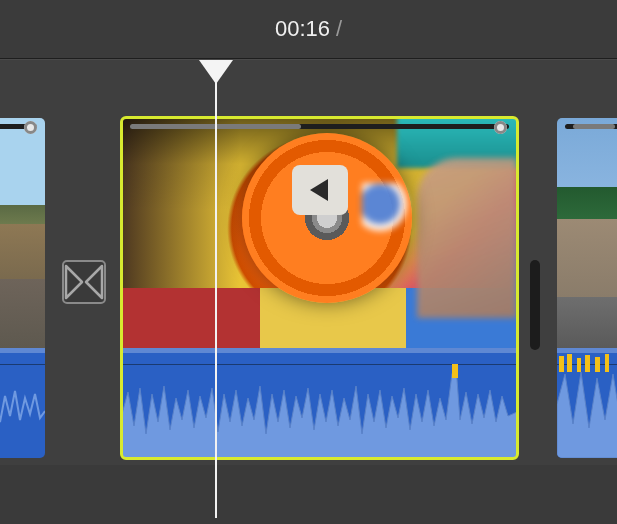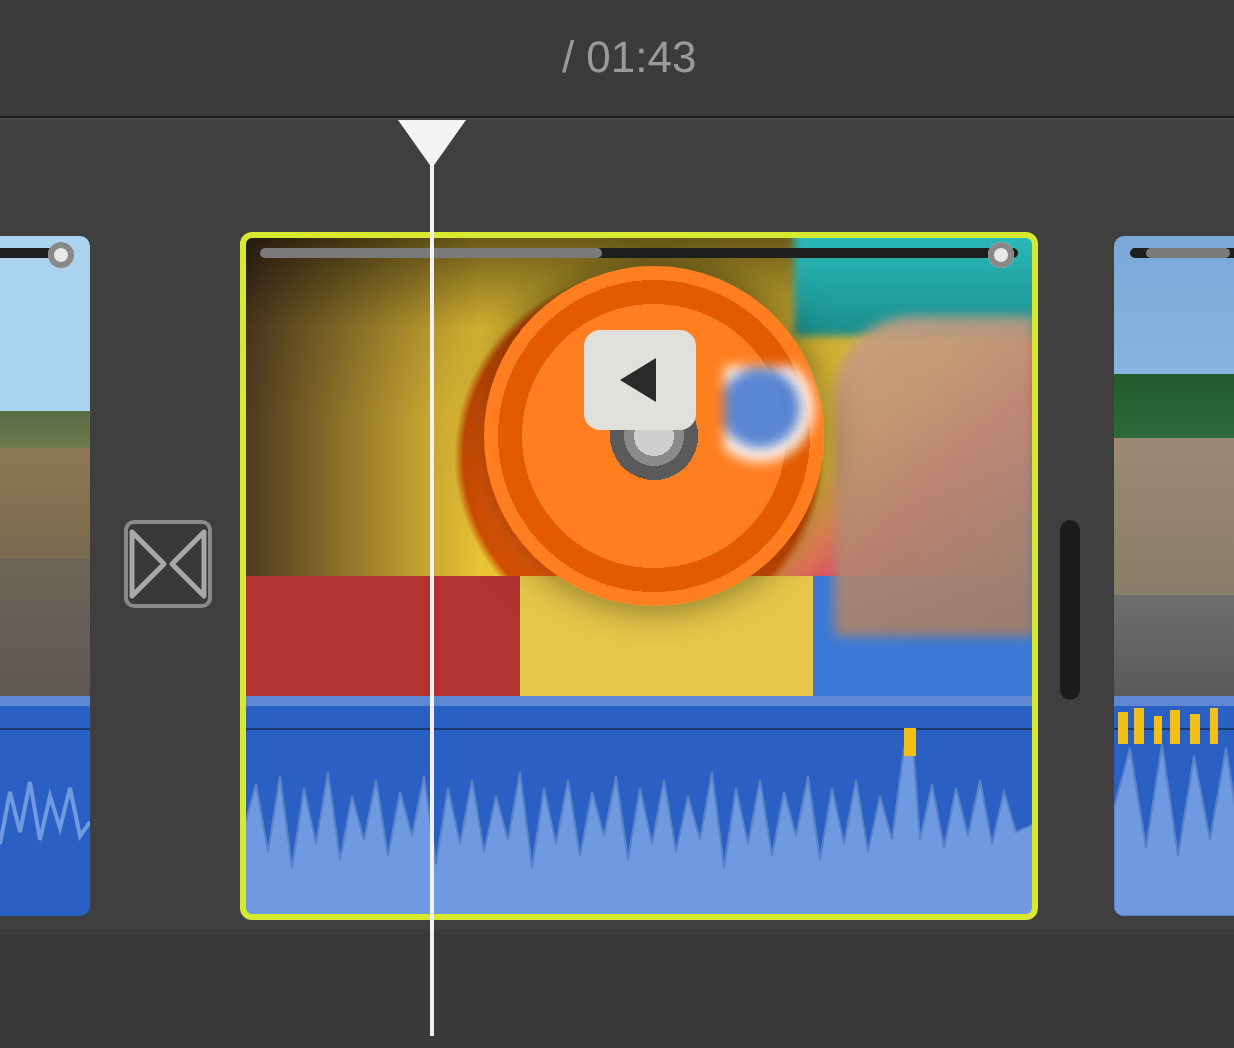--- a/index.html
+++ b/index.html
@@ -274,22 +274,22 @@
   
   .clip-right .audio svg.peaks {
     position: absolute;
     left: 0; top: 6px; width: 100%; height: 18px;
   }
 </style>
 </head>
 <body>
 
 <div class="topbar">
+  <span class="time-current">00:16</span>
   <span class="time-sep">/</span>
-  <span class="time-total">01:43</span>
 </div>
 <div class="top-divider"></div>
 <div class="top-divider2"></div>
 
 <div class="timeline">
 
   <div class="clip clip-left">
     <div class="thumb">
       <div class="clip-topbar"></div>
       <div class="marker-dot"></div>

